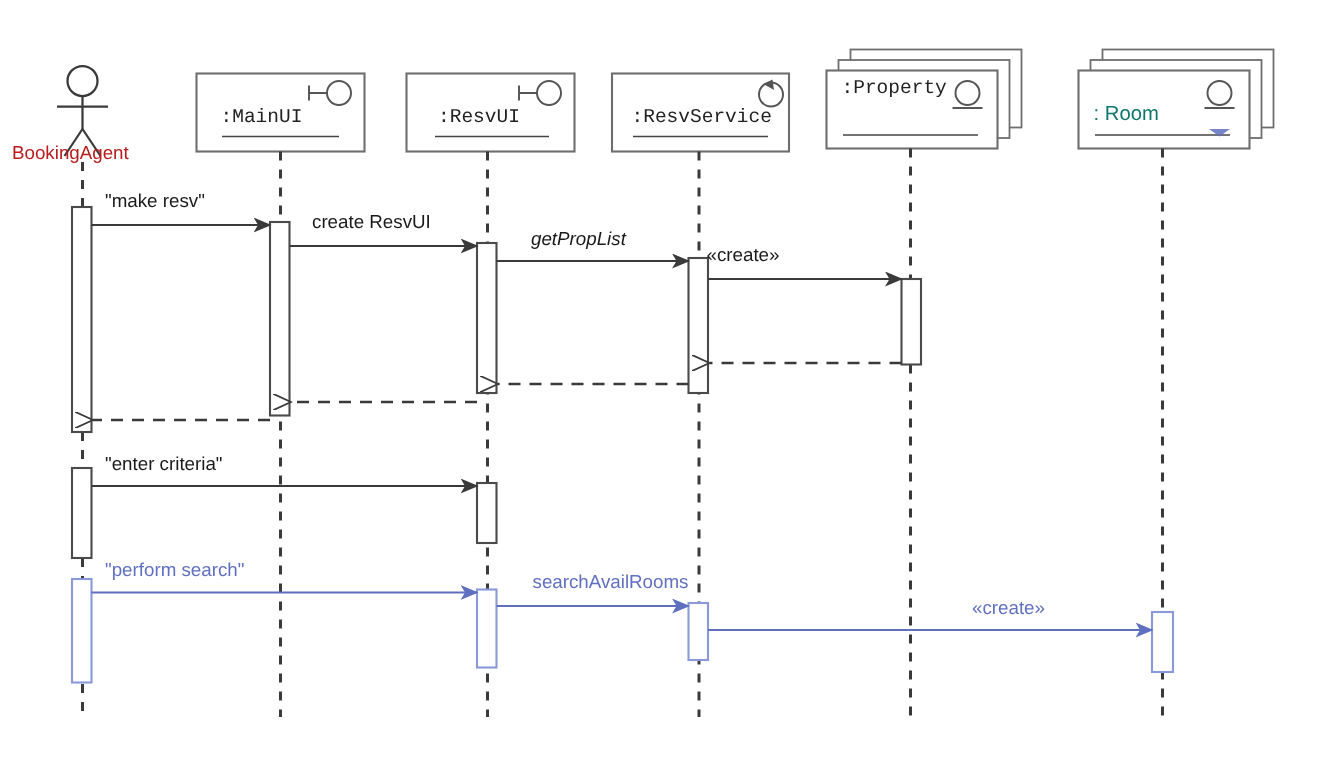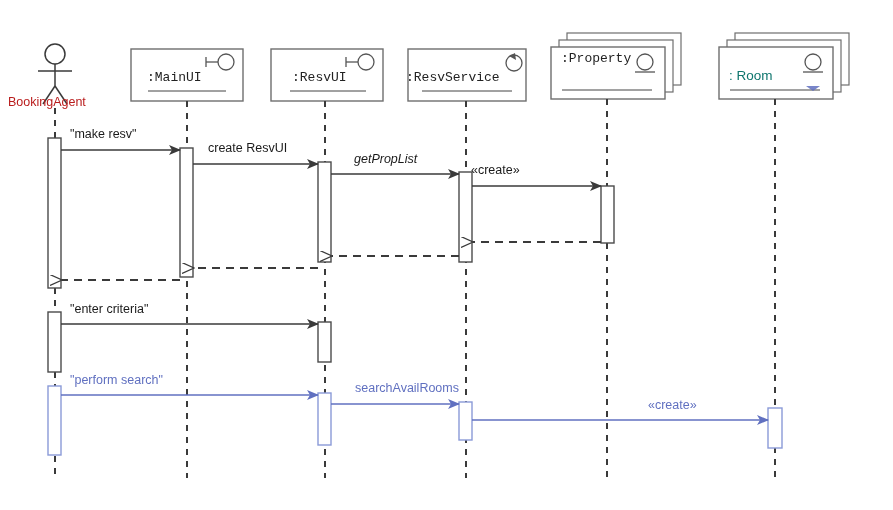--- a/index.html
+++ b/index.html
@@ -178,21 +178,21 @@
     </g>
     <g>
       <line x1="472" y1="420" x2="768" y2="420" stroke="#6070c0" stroke-width="1.4" marker-end="url(#solidArrowBlue)"></line>
     </g>
   </svg>
 
   <div class="actorname" style="left:8px;top:95px;">BookingAgent</div>
 
   <div class="cname" style="left:147px;top:70px;">:MainUI</div>
   <div class="cname" style="left:292px;top:70px;">:ResvUI</div>
-  <div class="cname" style="left:406px;top:70px;">:ResvService</div>
+  <div class="cname" style="left:421px;top:70px;">:ResvService</div>
   <div class="cname" style="left:561px;top:51px;">:Property</div>
   <div class="cname blue" style="left:729px;top:68px;">: Room</div>
 
   <div class="lbl" style="left:70px;top:128px;">"make resv"</div>
   <div class="lbl" style="left:208px;top:142px;">create ResvUI</div>
   <div class="lbl" style="left:354px;top:153px;font-style:italic;">getPropList</div>
   <div class="lbl" style="left:471px;top:164px;">«create»</div>
   <div class="lbl" style="left:70px;top:303px;">"enter criteria"</div>
   <div class="lbl blue" style="left:70px;top:374px;">"perform search"</div>
   <div class="lbl blue" style="left:355px;top:382px;text-align:right;">searchAvailRooms</div>

